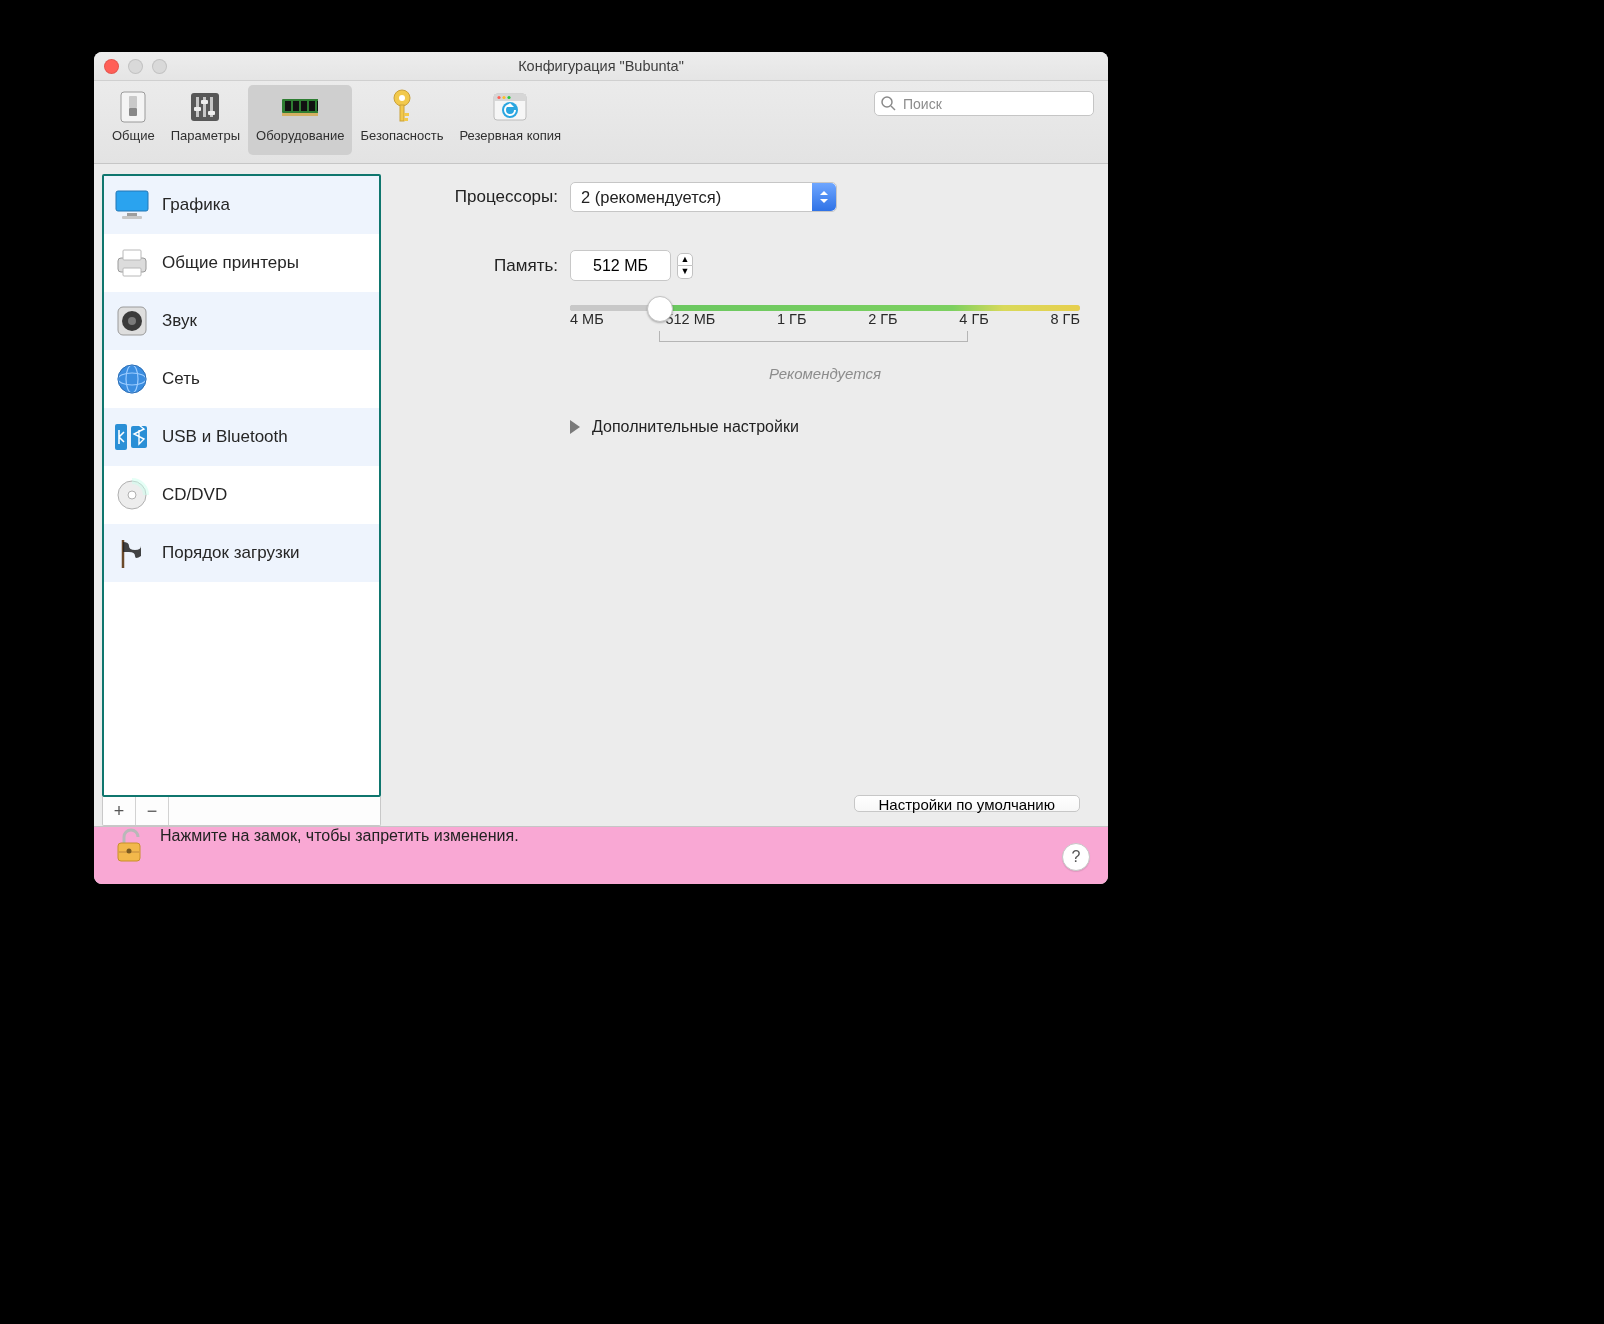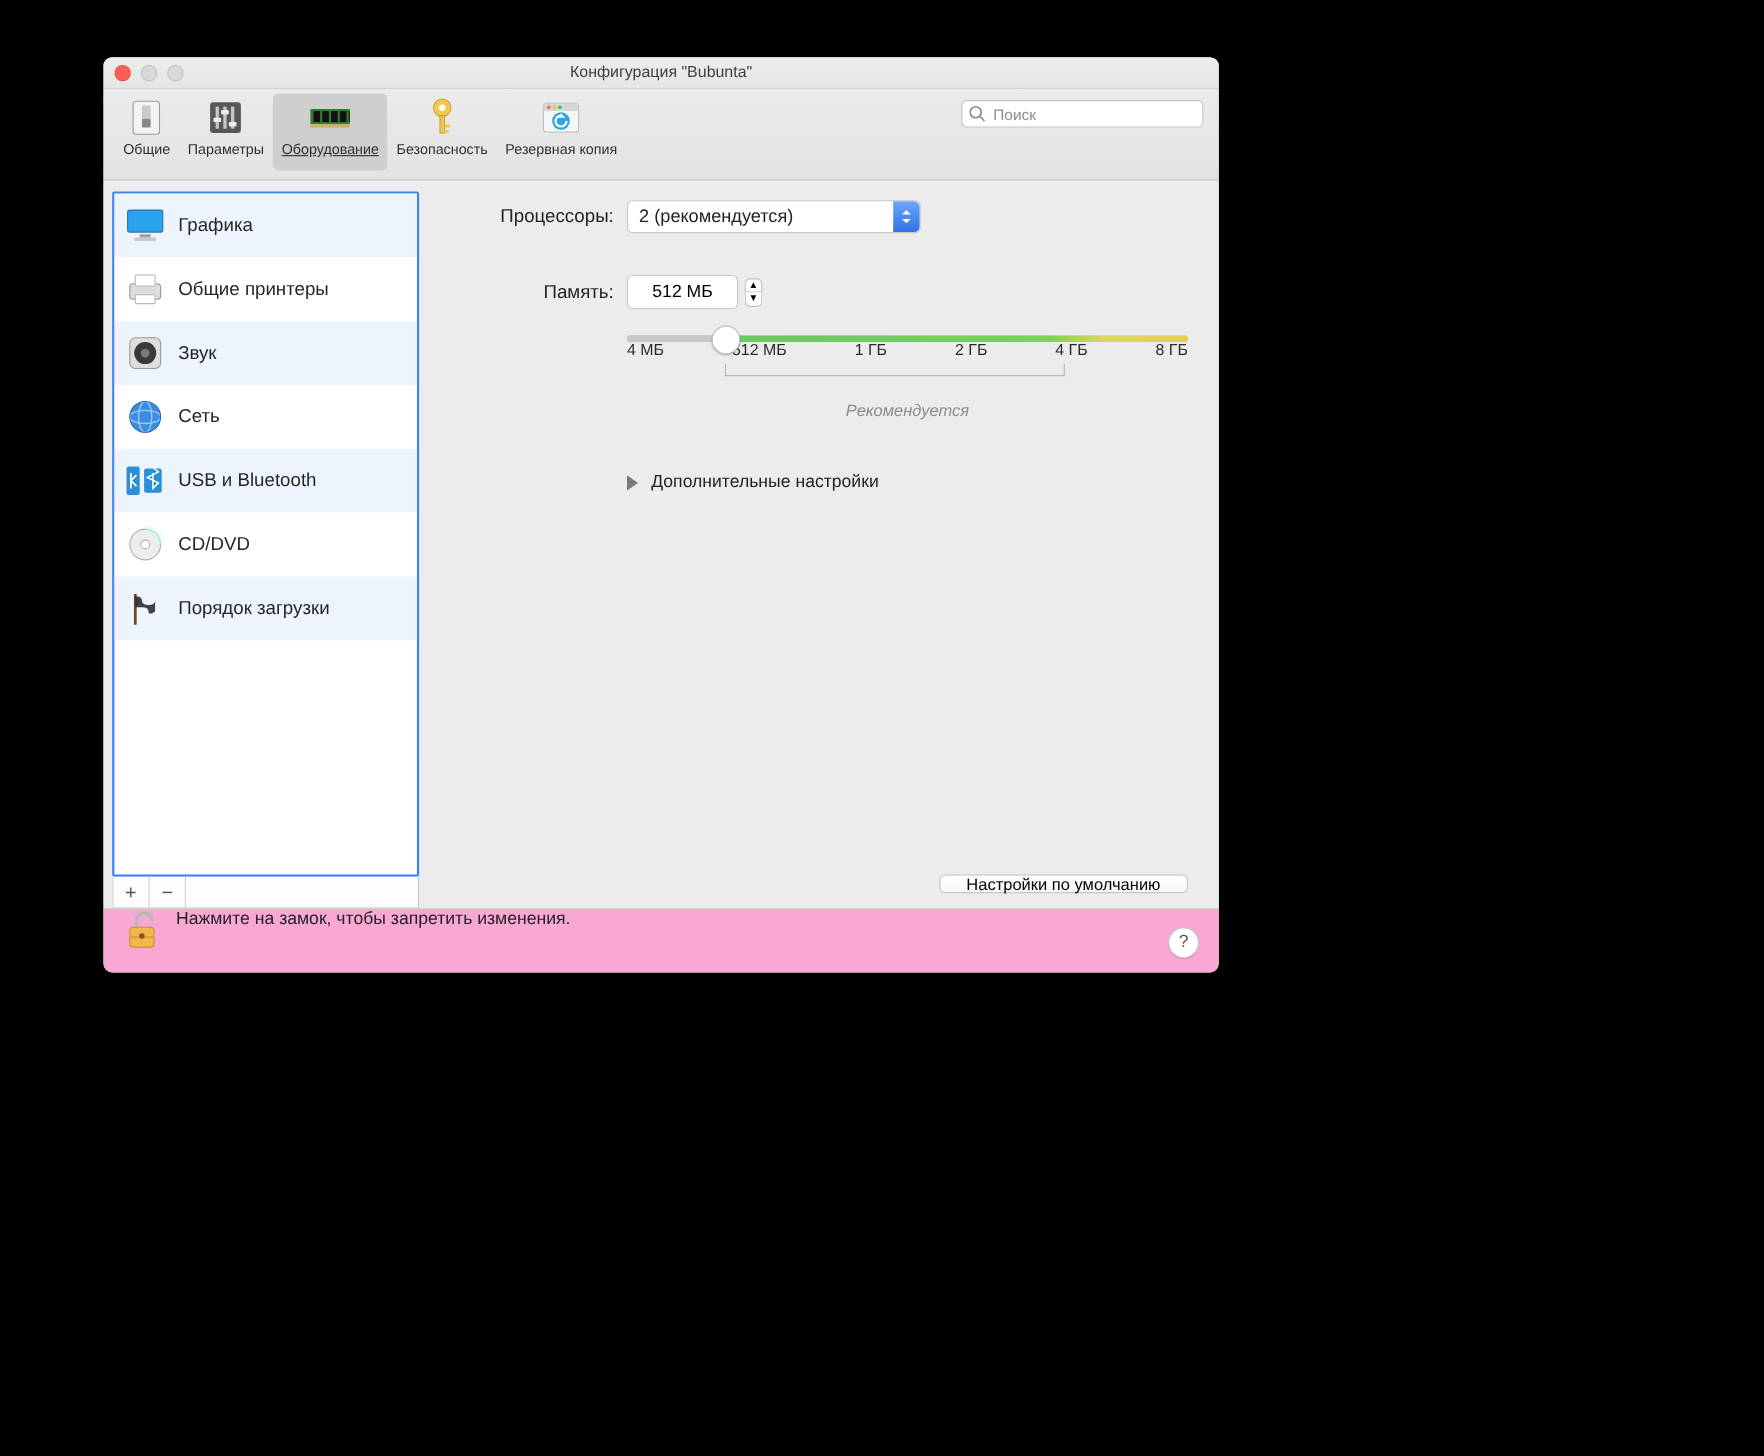--- a/index.html
+++ b/index.html
@@ -34,33 +34,33 @@
     height:78px;background:linear-gradient(#ebebeb,#e3e3e3);
     border-bottom:1px solid #c6c6c6;display:flex;align-items:flex-start;
     padding:4px 10px 0 10px;position:relative;
   }
   .toolbtn{
     display:flex;flex-direction:column;align-items:center;justify-content:flex-start;
     padding:4px 8px 2px 8px;border-radius:5px;cursor:default;
     font-size:13px;color:#303030;height:70px;box-sizing:border-box;
   }
   .toolbtn .ticon{width:36px;height:36px;margin-bottom:3px;display:flex;align-items:center;justify-content:center;}
-  .toolbtn.sel{background:#cfcfcf;text-decoration:underline;}
+  .toolbtn.sel{background:#cfcfcf;}
   .searchwrap{position:absolute;right:14px;top:10px;width:220px;}
   .search{
     width:100%;height:25px;border:1px solid #c5c5c5;border-radius:5px;
     background:#fff;padding:2px 6px 2px 28px;font-size:14px;box-sizing:border-box;
   }
   .search::placeholder{color:#8c8c8c;}
   .searchwrap svg{position:absolute;left:7px;top:5px;}
   
   .body{display:flex;height:662px;background:#ececec;}
   .sidebarwrap{width:284px;padding:10px 0 0 8px;display:flex;flex-direction:column;}
   .sidebar{
-    flex:1;border:2px solid #3b82f6;border-radius:2px;background:#fff;overflow:hidden;
+    flex:1;border:2px solid #0f766e;border-radius:2px;background:#fff;overflow:hidden;
   }
   .srow{
     height:58px;display:flex;align-items:center;padding-left:8px;
     font-size:17px;color:#262626;cursor:default;
   }
   .srow:nth-child(odd){background:#eef4fd;}
   .srow:nth-child(even){background:#ffffff;}
   .sicon{width:40px;height:40px;margin-right:10px;display:flex;align-items:center;justify-content:center;flex-shrink:0;}
   .addremove{
     height:28px;border:1px solid #c8c8c8;border-top:none;background:#fdfdfd;
@@ -110,21 +110,21 @@
     background:#fff;border:1px solid #c3c3c3;border-radius:50%;
     box-shadow:0 1px 2px rgba(0,0,0,.25);
   }
   .ticks{display:flex;justify-content:space-between;font-size:14.5px;color:#2a2a2a;}
   .recobar{margin:4px 0 0 0;height:22px;position:relative;}
   .recobar .brkt{
     position:absolute;left:17.5%;right:22%;top:0;height:10px;
     border-left:1px solid #b5b5b5;border-right:1px solid #b5b5b5;border-bottom:1px solid #b5b5b5;
   }
   .recolabel{text-align:center;color:#8c8c8c;font-style:italic;font-size:15px;margin-top:12px;}
-  .disclosure{display:flex;align-items:center;margin-left:155px;margin-top:48px;font-size:16px;cursor:default;}
+  .disclosure{display:flex;align-items:center;margin-left:155px;margin-top:36px;font-size:16px;cursor:default;}
   .disclosure .tri{width:0;height:0;border-top:7px solid transparent;border-bottom:7px solid transparent;
     border-left:10px solid #7a7a7a;margin-right:12px;}
   .defaults{
     position:absolute;right:28px;bottom:14px;height:17px;padding:0 24px;
     border:1px solid #c7c7c7;border-radius:5px;background:linear-gradient(#fff,#f7f7f7);
     font-size:15px;
   }
   
   .footer{
     height:58px;border-top:1px solid #c6c6c6;background:#f9a8d4;

